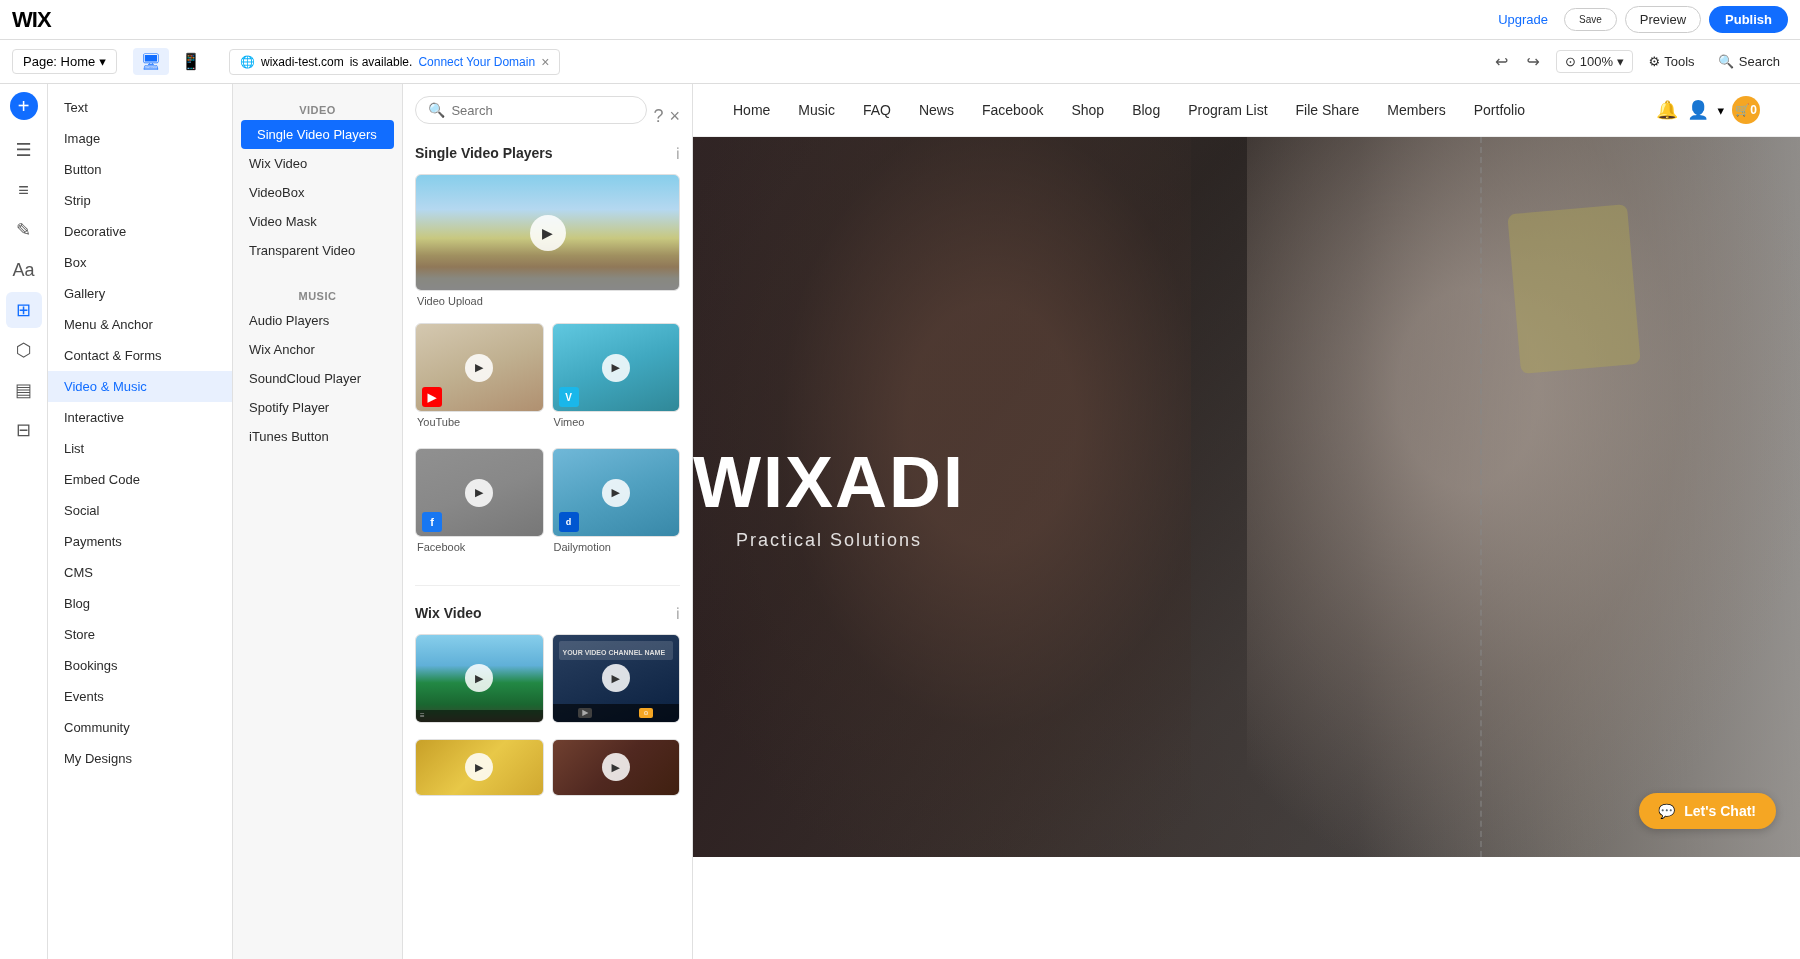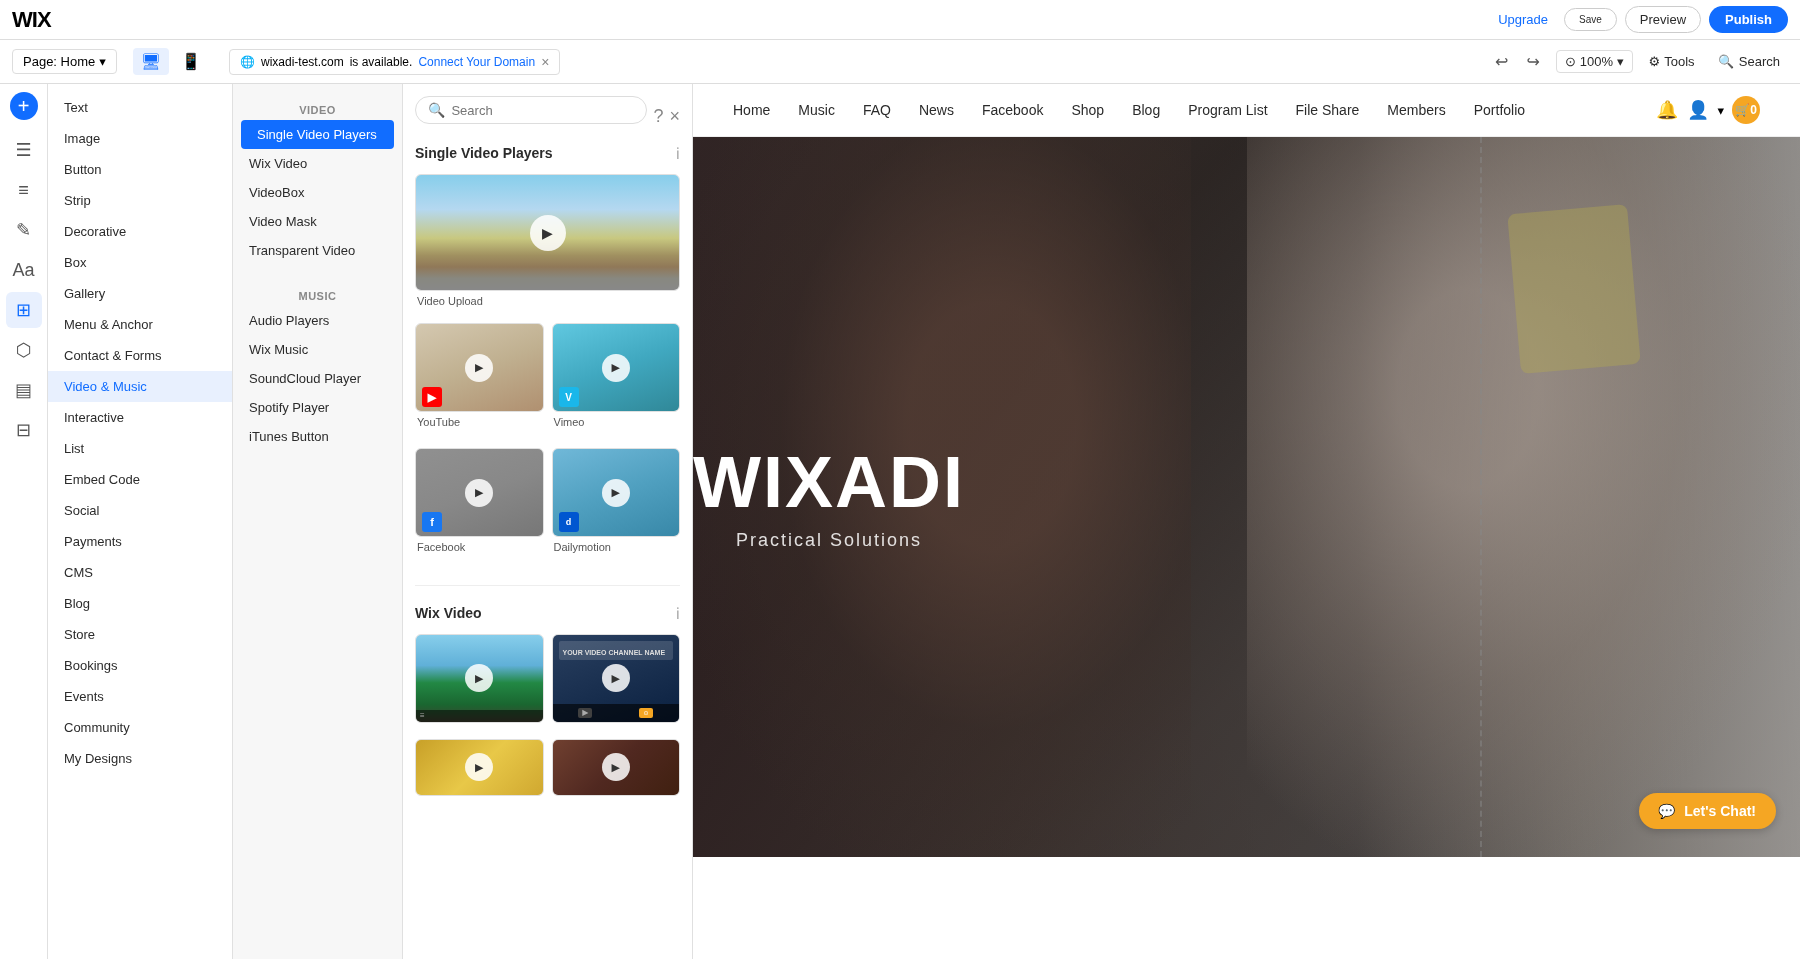--- a/index.html
+++ b/index.html
@@ -341,21 +341,21 @@
   <div class="category-panel">
     <div class="cat-section-title">VIDEO</div>
     <button class="cat-item active">Single Video Players</button>
     <button class="cat-item">Wix Video</button>
     <button class="cat-item">VideoBox</button>
     <button class="cat-item">Video Mask</button>
     <button class="cat-item">Transparent Video</button>
     <hr class="cat-divider">
     <div class="cat-section-title">MUSIC</div>
     <button class="cat-item">Audio Players</button>
-    <button class="cat-item">Wix Music</button>
+    <button class="cat-item">Wix Anchor</button>
     <button class="cat-item">SoundCloud Player</button>
     <button class="cat-item">Spotify Player</button>
     <button class="cat-item">iTunes Button</button>
   </div>
 
   <div class="widget-panel">
 
     <div class="panel-search-row">
       <div class="panel-search-bar" style="flex:1">
         <span class="search-icon">🔍</span>

